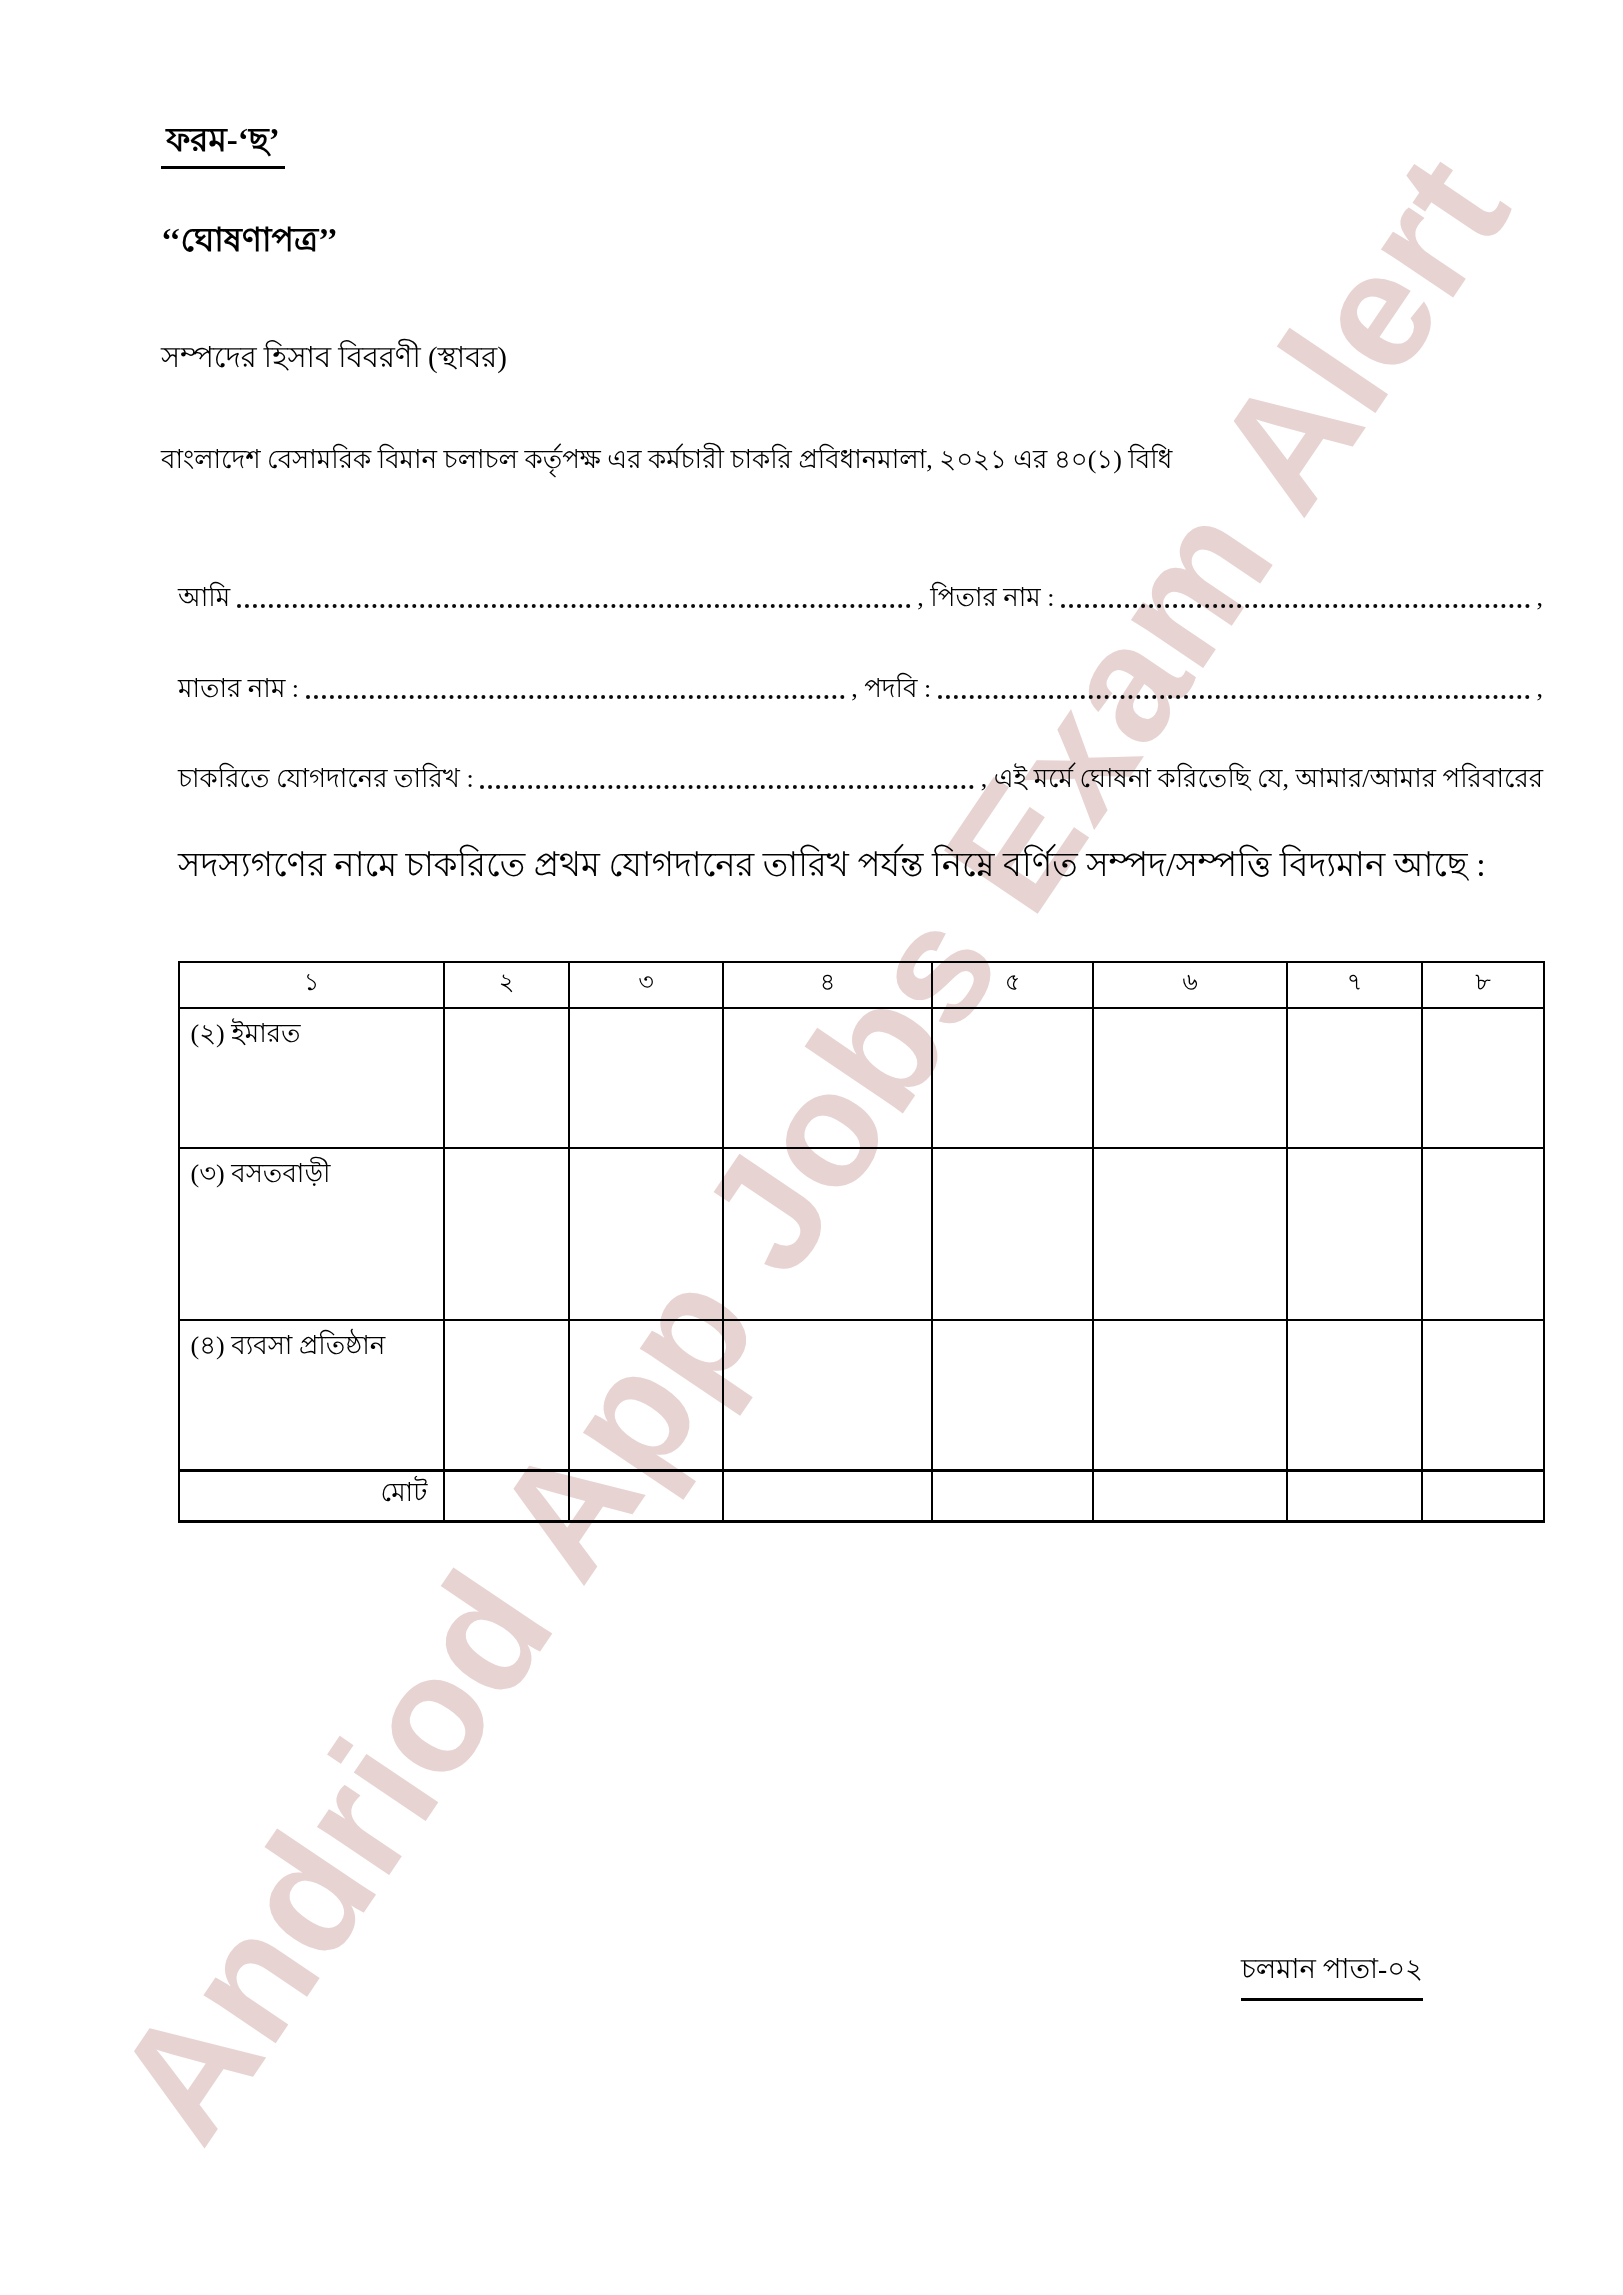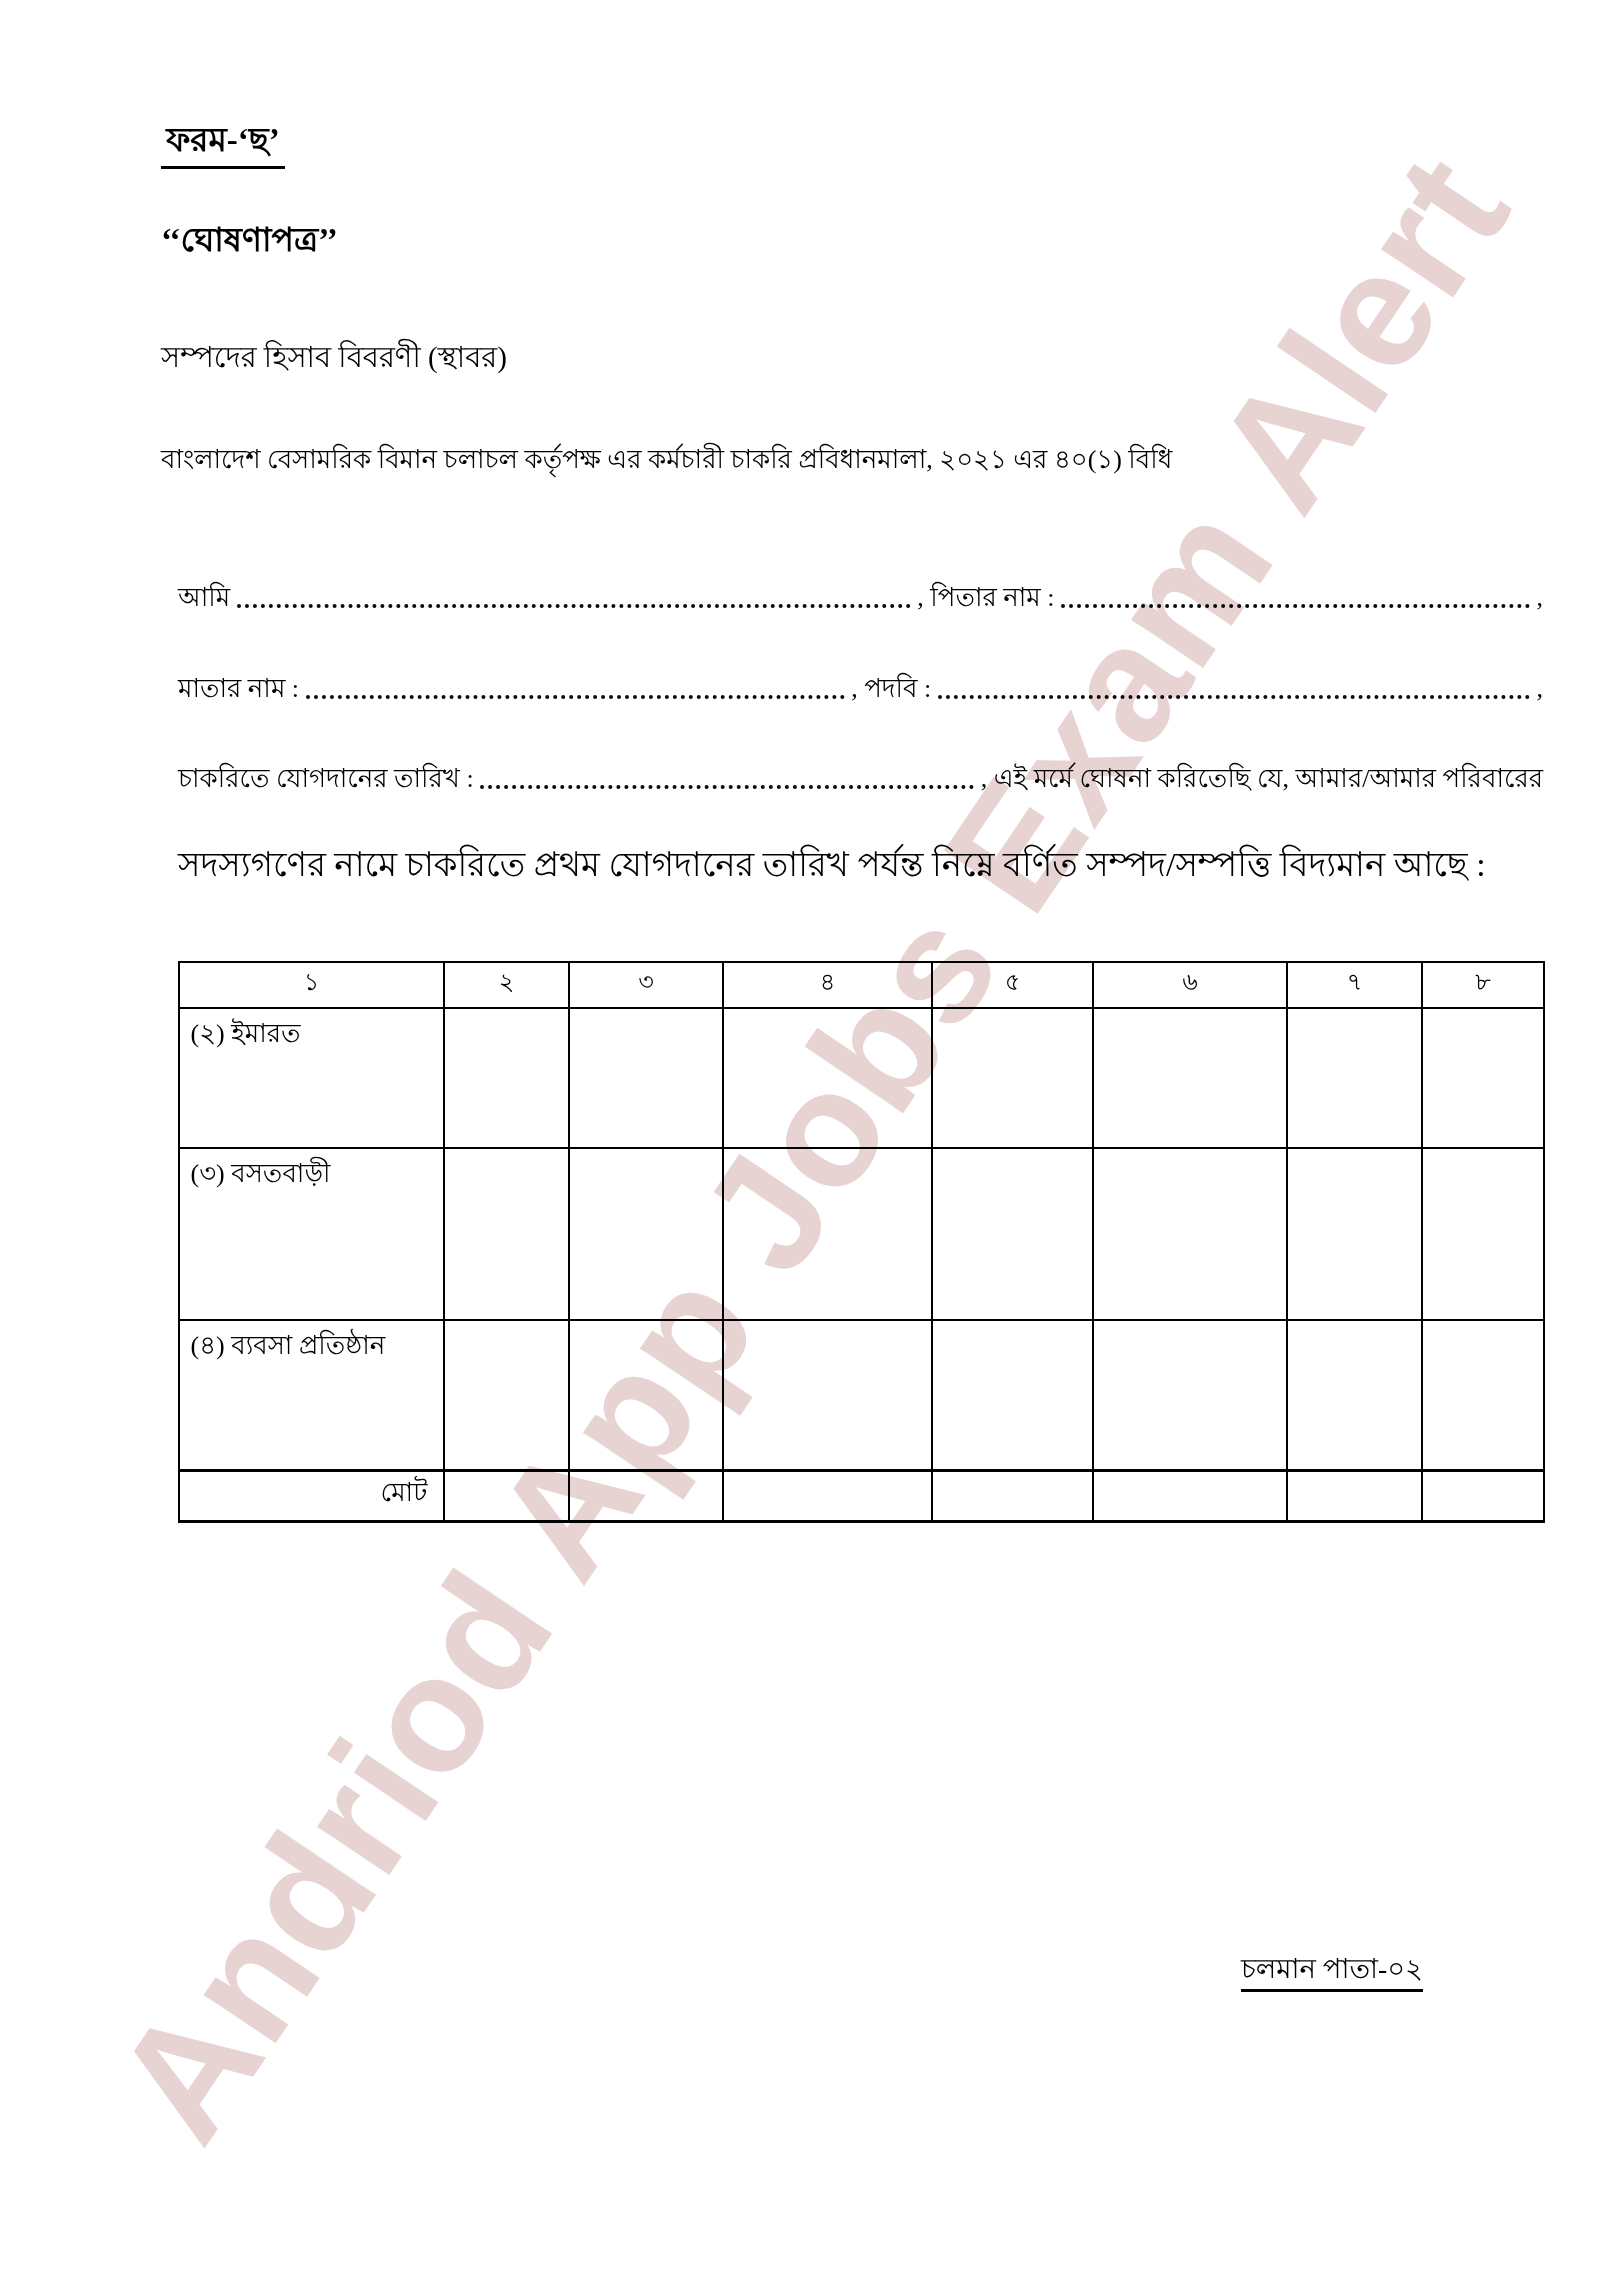--- a/index.html
+++ b/index.html
@@ -148,21 +148,21 @@
   .footer-note {
     position: absolute;
     top: 1953px;
     right: 200px;
     font-size: 27.5px;
     z-index: 1;
   }
   .footer-inner {
     display: inline-block;
     border-bottom: 3.3px solid #000;
-    padding-bottom: 4px;
+    padding-bottom: 13px;
     line-height: 1.15;
   }
 </style>
 </head>
 <body>
 
 <div class="page">
 
   <div class="watermark">Andriod App Jobs Exam Alert</div>
 

